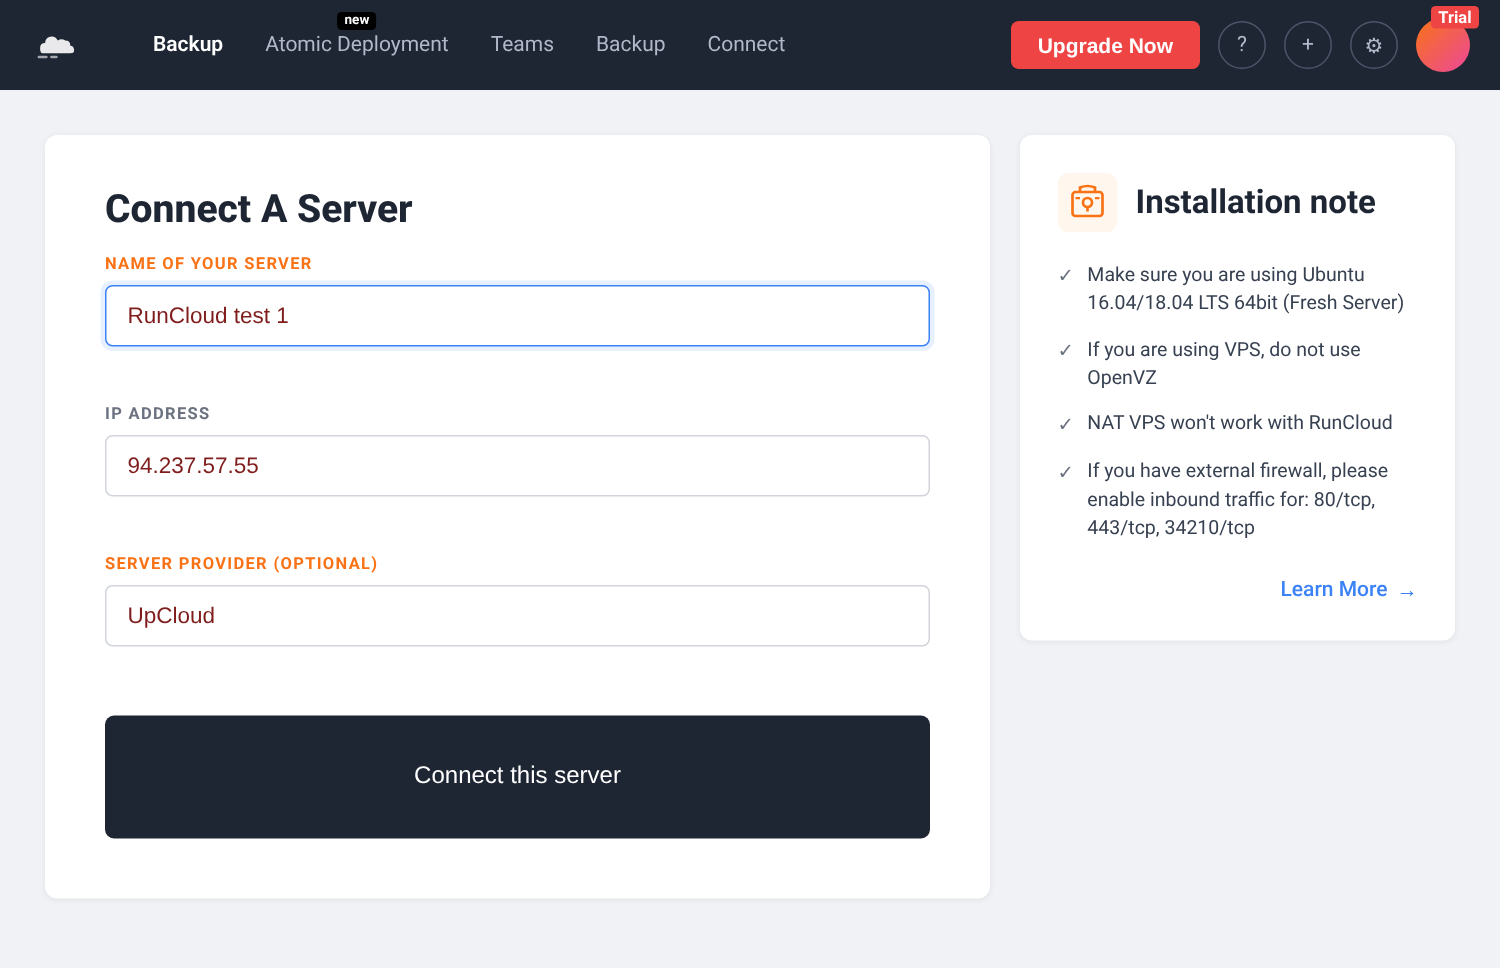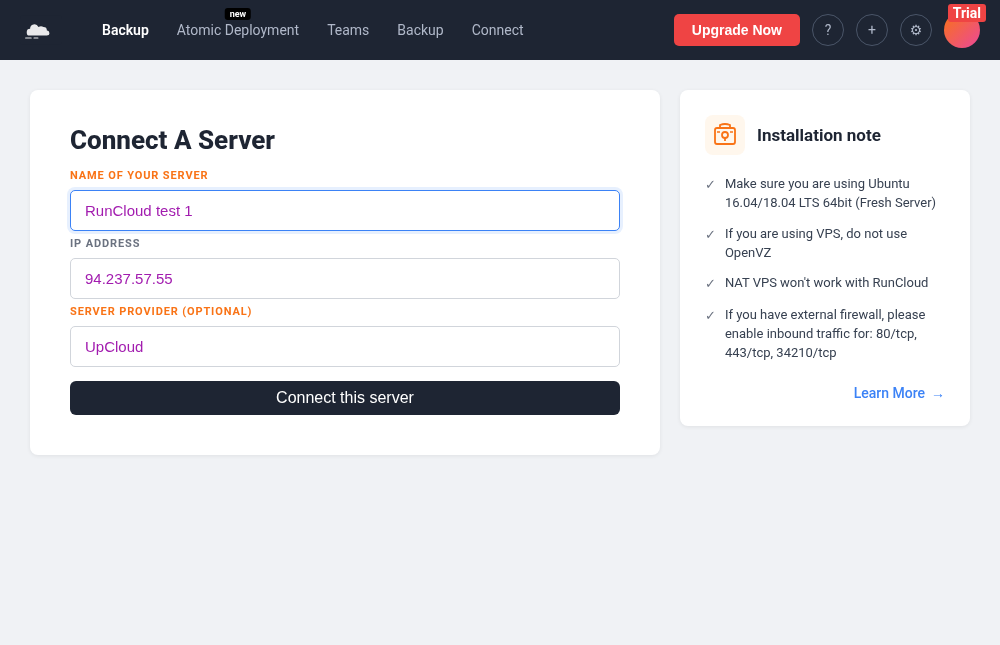--- a/index.html
+++ b/index.html
@@ -100,21 +100,21 @@
       background: linear-gradient(135deg, #f97316, #ec4899);
       overflow: hidden;
       cursor: pointer;
     }
     .trial-badge {
       position: absolute;
       top: -8px;
       right: -6px;
       background: #ef4444;
       color: white;
-      font-size: 14px;
+      font-size: 11px;
       font-weight: 700;
       padding: 1px 5px;
       border-radius: 3px;
       margin-left: 40px;
     }
 
     
     .main-content {
       padding: 30px 30px;
       display: flex;
@@ -135,55 +135,55 @@
       color: #1e2533;
       margin-bottom: 14px;
     }
     .card-description {
       font-size: 14px;
       color: #6b7280;
       margin-bottom: 28px;
     }
 
     .form-group {
-      margin-bottom: 6px;
+      margin-bottom: 38px;
     }
     .form-label {
       display: block;
       font-size: 11px;
       font-weight: 700;
       letter-spacing: 0.08em;
       color: #f97316;
       margin-bottom: 8px;
       text-transform: uppercase;
     }
     .form-label.gray {
       color: #6b7280;
     }
     .form-input {
       width: 100%;
       padding: 11px 14px;
       border: 1.5px solid #d1d5db;
       border-radius: 5px;
       font-size: 15px;
-      color: #a21caf;
+      color: #7f1d1d;
       outline: none;
       transition: border-color 0.2s;
     }
     .form-input.focused {
       border-color: #3b82f6;
       box-shadow: 0 0 0 3px rgba(59,130,246,0.12);
     }
 
     .connect-btn {
       width: 100%;
       background: #1e2533;
       color: white;
       border: none;
-      padding: 8px;
+      padding: 32px;
       border-radius: 6px;
       font-size: 16px;
       font-weight: 500;
       cursor: pointer;
       margin-top: 8px;
     }
 
     
     .right-card {
       background: white;
@@ -198,21 +198,21 @@
       align-items: center;
       gap: 12px;
       margin-bottom: 20px;
     }
     .note-icon {
       width: 40px;
       height: 40px;
       flex-shrink: 0;
     }
     .note-title {
-      font-size: 17px;
+      font-size: 22px;
       font-weight: 700;
       color: #1e2533;
     }
 
     .note-list {
       list-style: none;
       display: flex;
       flex-direction: column;
       gap: 12px;
       margin-bottom: 22px;

